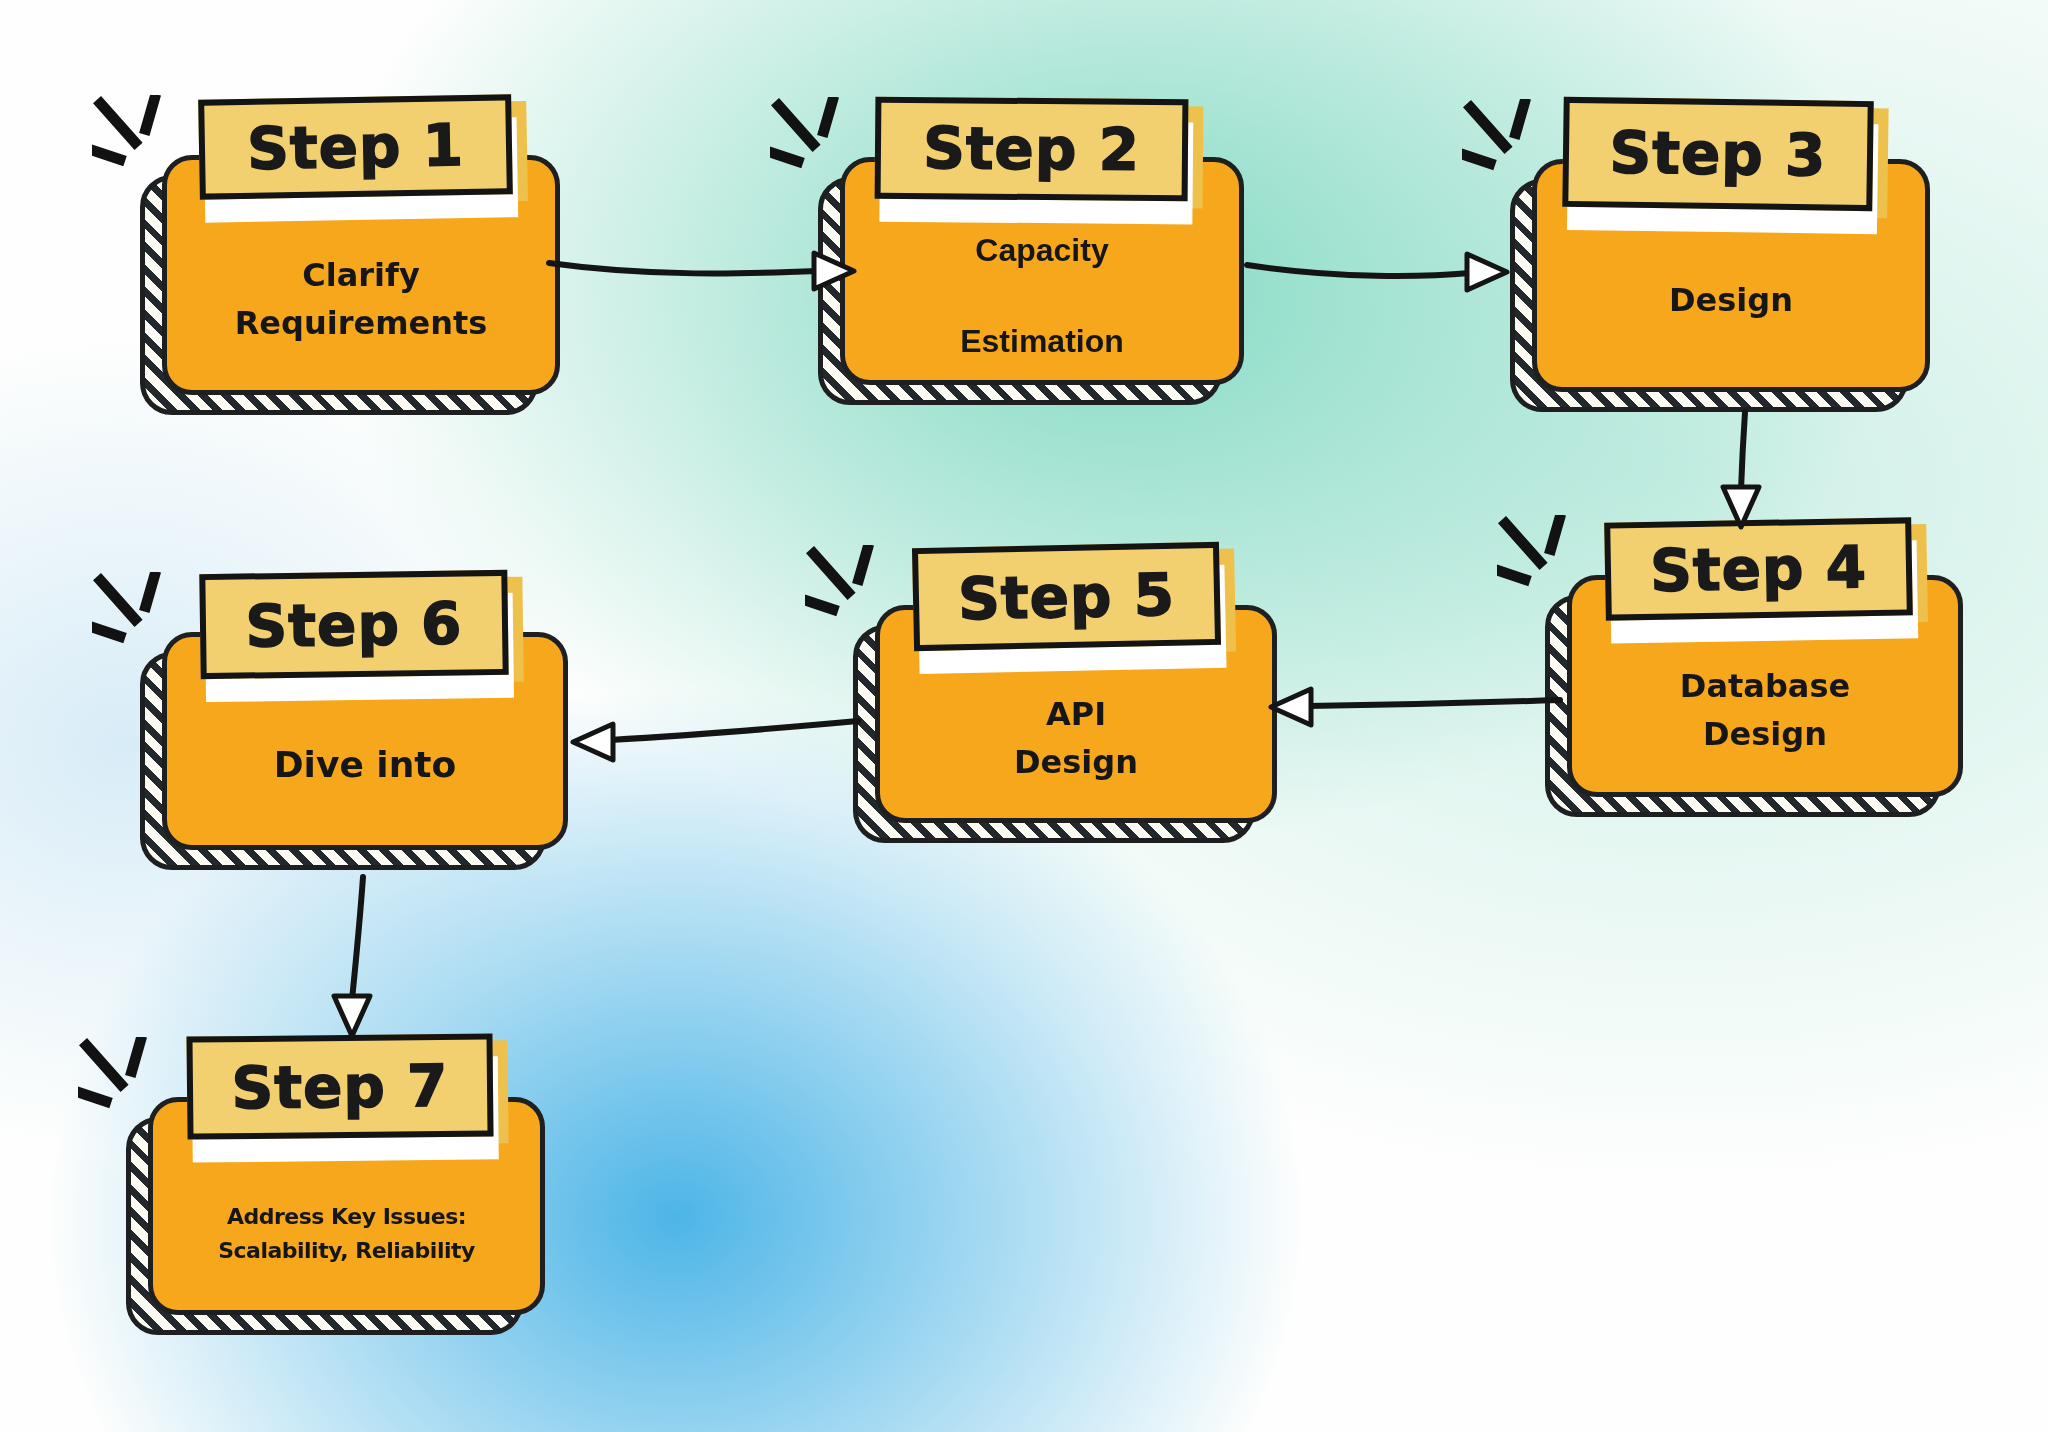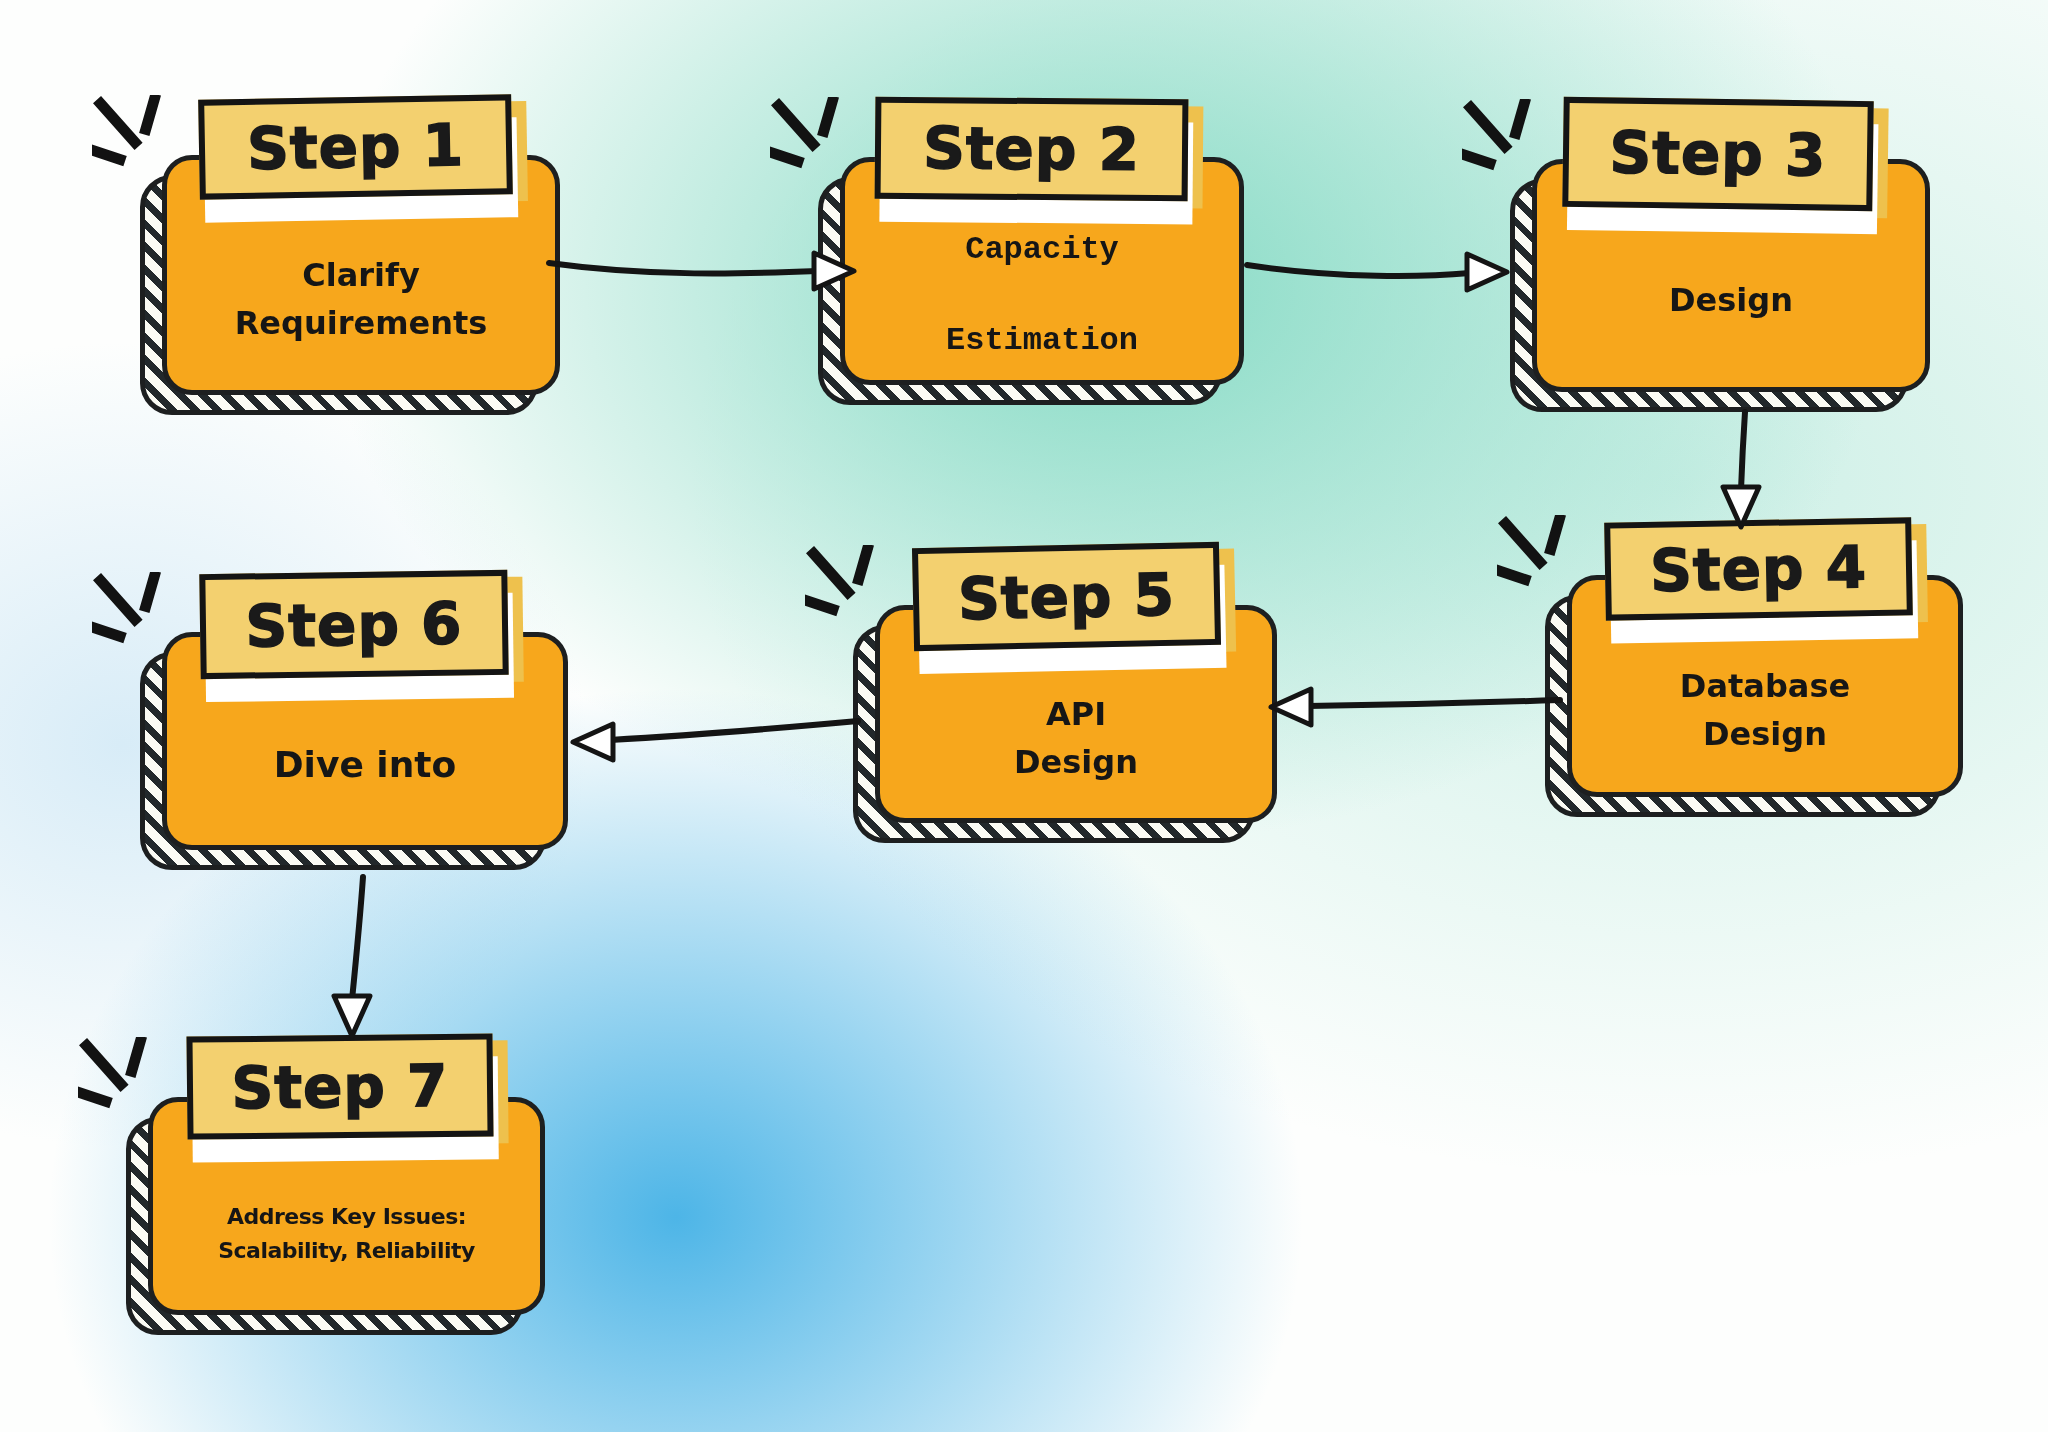--- a/index.html
+++ b/index.html
@@ -52,21 +52,21 @@
     letter-spacing:1px;
     -webkit-text-stroke:1.5px #1a1a1a;
   }
   .body{
     position:absolute;inset:0;z-index:4;
     display:flex;flex-direction:column;align-items:center;justify-content:center;
     padding-top:48px;box-sizing:border-box;
     font-size:32px;font-weight:bold;color:#161616;
     line-height:1.5;text-align:center;white-space:nowrap;
   }
-  .body.serif{font-family:Liberation Mono, monospace;gap:43px;}
+  .body.serif{font-family:Liberation Sans, sans-serif;gap:43px;}
   .body.small{font-size:22px;line-height:1.55;padding-top:56px;letter-spacing:-0.5px;}
   .sparkle{position:absolute;left:-70px;top:-60px;width:86px;height:86px;z-index:2;}
   .sparkle line{stroke:#121212;stroke-width:10;stroke-linecap:square;}
   .arrows{position:absolute;inset:0;z-index:5;pointer-events:none;}
   .arrows .shaft{fill:none;stroke:#141414;stroke-width:6;stroke-linecap:round;}
   .arrows .head{fill:#ffffff;stroke:#141414;stroke-width:5;stroke-linejoin:round;}
 </style>
 </head>
 <body>
 

